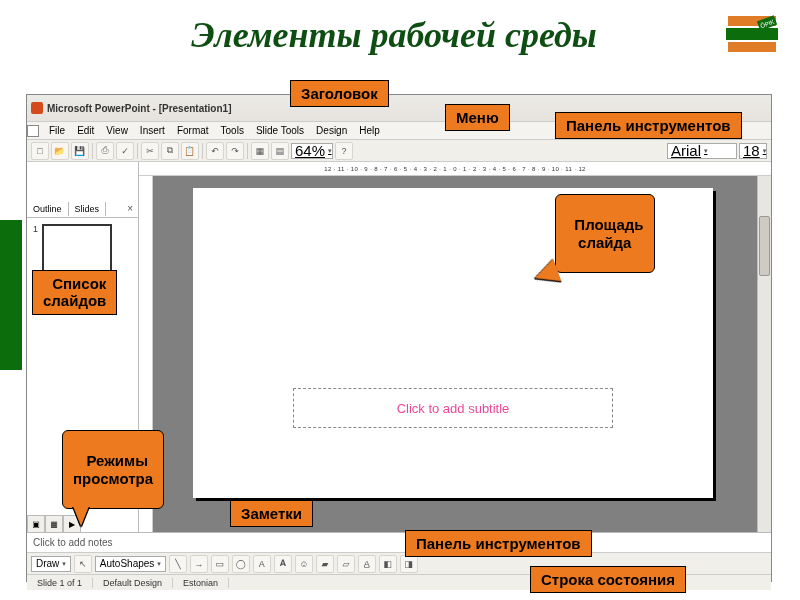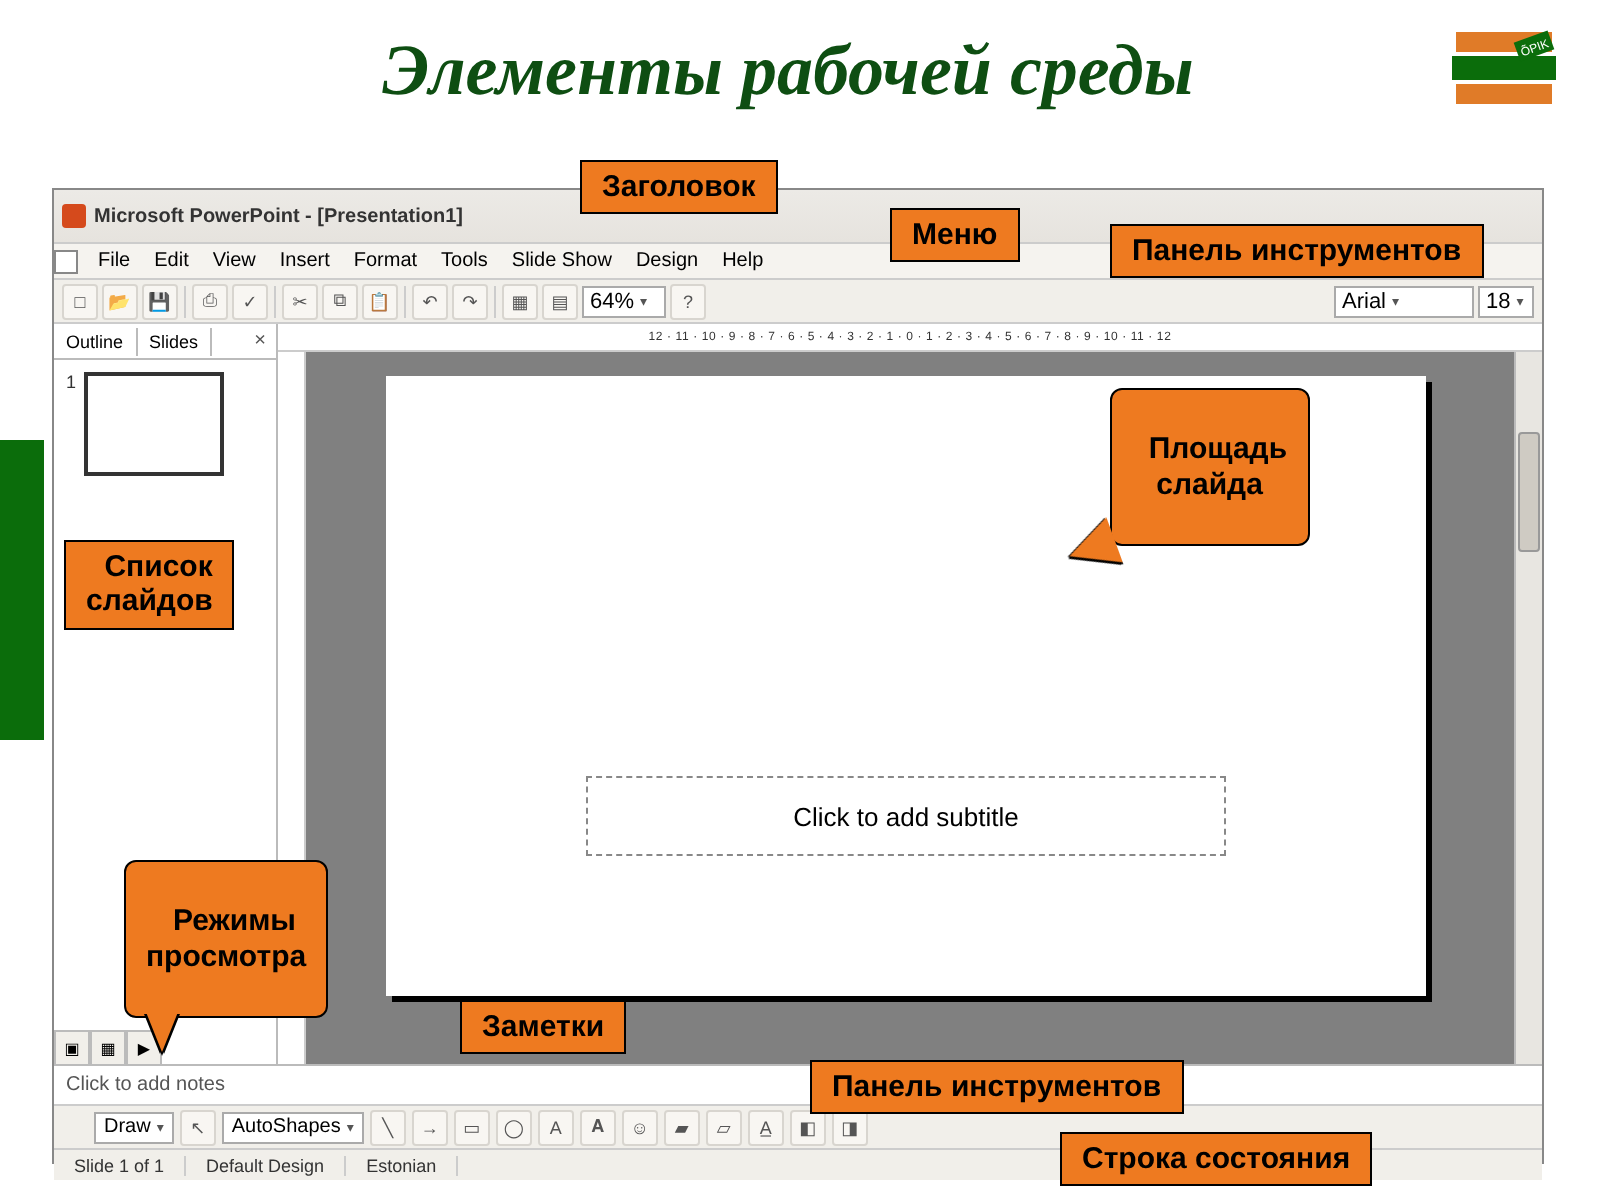--- a/index.html
+++ b/index.html
@@ -18,51 +18,51 @@
   .titlebar .icon-pp { width:12px; height:12px; background:#d54a1c; border-radius:2px; }
   .titlebar .title-text { font-size:10px; font-weight:bold; color:#333; }
   
   .menubar { height:18px; display:flex; align-items:center; gap:2px; padding:0 0; border-bottom:1px solid #ccc; background:#f5f3ef; }
   .menubar span { padding:0 5px; font-size:10px; cursor:default; }
   .menubar .doc-icon { width:12px; height:12px; background:#fff; border:1px solid #888; margin-right:3px; }
   
   .toolbar { height:22px; display:flex; align-items:center; gap:2px; padding:0 4px; border-bottom:1px solid #ccc; background:#f1efea; }
   .tb-btn { width:18px; height:18px; background:#f8f6f2; border:1px solid #d8d5cf; border-radius:2px; display:flex; align-items:center; justify-content:center; font-size:9px; color:#555; }
   .tb-sep { width:1px; height:16px; background:#ccc; margin:0 1px; }
-  .tb-combo { height:16px; border:1px solid #aaa; background:#fff; font-size:11px; padding:0 3px; display:flex; align-items:center; gap:3px; }
+  .tb-combo { height:16px; border:1px solid #aaa; background:#fff; font-size:15px; padding:0 3px; display:flex; align-items:center; gap:3px;text-decoration:underline; }
   .tb-combo::after { content:"▾"; font-size:7px; color:#555; }
   
   .body-row { display:flex; height: calc(100% - 18px - 18px - 22px - 20px - 22px - 16px); }
   
   .left-pane { width:112px; border-right:1px solid #bbb; display:flex; flex-direction:column; background:#fff; }
-  .pane-tabs { height:18px; display:flex; align-items:center; border-bottom:1px solid #bbb; font-size:9px; }
+  .pane-tabs { height:18px; display:flex; align-items:center; border-bottom:1px solid #bbb; font-size:9px;margin-top:38px; }
   .pane-tabs .tab { padding:2px 6px; border-right:1px solid #bbb; }
   .pane-tabs .tab.active { background:#fff; }
   .pane-tabs .close { margin-left:auto; padding:0 5px; font-size:10px; color:#555; }
   .thumb-area { flex:1; padding:6px; display:flex; gap:4px; }
   .thumb-num { font-size:9px; color:#333; }
   .thumb { width:70px; height:52px; border:2px solid #333; background:#fff; }
   
   .editor { flex:1; background:#fff; position:relative; display:flex; flex-direction:column; }
   .hruler { height:14px; background:#fff; border-bottom:1px solid #ccc; font-size:6px; color:#333; display:flex; align-items:center; justify-content:center; letter-spacing:0.3px; white-space:nowrap; overflow:hidden; }
   .edit-row { flex:1; display:flex; position:relative; }
   .vruler { width:14px; background:#fff; border-right:1px solid #ccc; }
   .canvas-wrap { flex:1; background:#808080; position:relative; overflow:hidden; }
   .slide-canvas { position:absolute; left:40px; top:12px; width:520px; height:310px; background:#fff; box-shadow:3px 3px 0 #000; }
   .ph { position:absolute; border:1px dashed #888; display:flex; align-items:center; justify-content:center; font-family:Arial,sans-serif; }
   .ph-title { left:70px; top:130px; width:380px; height:55px; font-size:22px; color:#333; }
-  .ph-sub { left:100px; top:200px; width:320px; height:40px; font-size:13px; color:#000000; }
+  .ph-sub { left:100px; top:200px; width:320px; height:40px; font-size:13px; color:#ec4899; }
   .scroll-v { position:absolute; right:0; top:0; bottom:0; width:14px; background:#e8e6e1; border-left:1px solid #bbb; }
   .scroll-v .thumb-s { position:absolute; left:1px; top:40px; width:11px; height:60px; background:#cfcbc3; border:1px solid #999; border-radius:2px; }
   
   .notes-pane { height:20px; border-top:1px solid #bbb; display:flex; align-items:center; padding:0 6px; font-size:10px; color:#555; background:#fff; }
   .view-btns { position:absolute; left:0; bottom:0; height:17px; display:flex; }
   .view-btns .vb { width:18px; height:17px; border:1px solid #bbb; border-bottom:none; background:#f1efea; font-size:8px; display:flex; align-items:center; justify-content:center; }
   
-  .draw-toolbar { height:22px; border-top:1px solid #ccc; background:#f1efea; display:flex; align-items:center; gap:3px; padding:0 20px; font-size:10px; }
+  .draw-toolbar { height:22px; border-top:1px solid #ccc; background:#f1efea; display:flex; align-items:center; gap:3px; padding:0 4px; font-size:10px; }
   .draw-combo { height:16px; border:1px solid #aaa; background:#fff; padding:0 4px; display:flex; align-items:center; }
   .draw-combo::after { content:"▾"; font-size:7px; margin-left:3px; color:#555; }
   
   .statusbar { height:16px; border-top:1px solid #ccc; background:#f1efea; display:flex; align-items:center; font-size:9px; color:#333; }
   .statusbar .cell { padding:0 10px; border-right:1px solid #ccc; }
   
   
   .callout { position:absolute; background:#ee7a20; border:1.5px solid #000; padding:4px 10px; font-size:15px; font-weight:bold; color:#000; text-align:center; line-height:1.15; font-family:Arial,sans-serif; z-index:50; }
   .callout.rounded { border-radius:6px; }
   .callout .tail { position:absolute; width:0; height:0; }
@@ -104,21 +104,21 @@
   </div>
 
   <div class="menubar">
     <div class="doc-icon"></div>
     <span>File</span>
     <span>Edit</span>
     <span>View</span>
     <span>Insert</span>
     <span>Format</span>
     <span>Tools</span>
-    <span>Slide Show</span>
+    <span>Slide Tools</span>
     <span>Design</span>
     <span>Help</span>
   </div>
 
   <div class="toolbar">
     <div class="tb-btn">□</div>
     <div class="tb-btn">📂</div>
     <div class="tb-btn">💾</div>
     <div class="tb-sep"></div>
     <div class="tb-btn">⎙</div>

